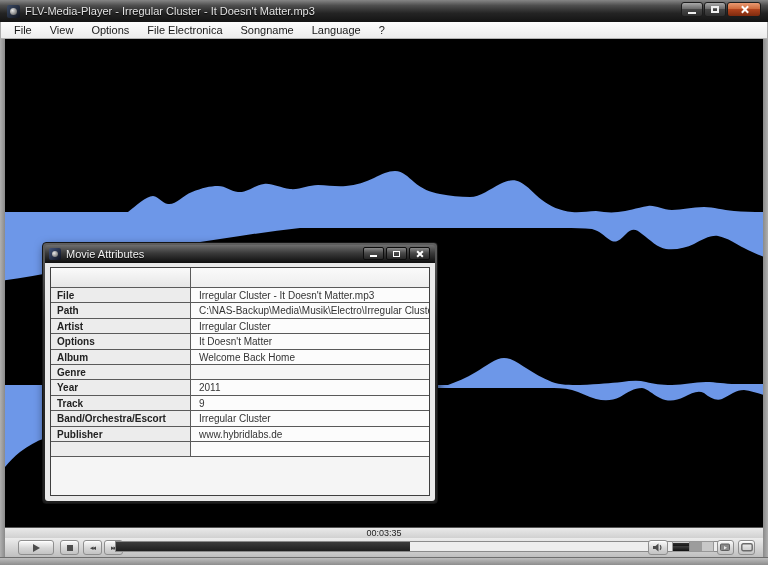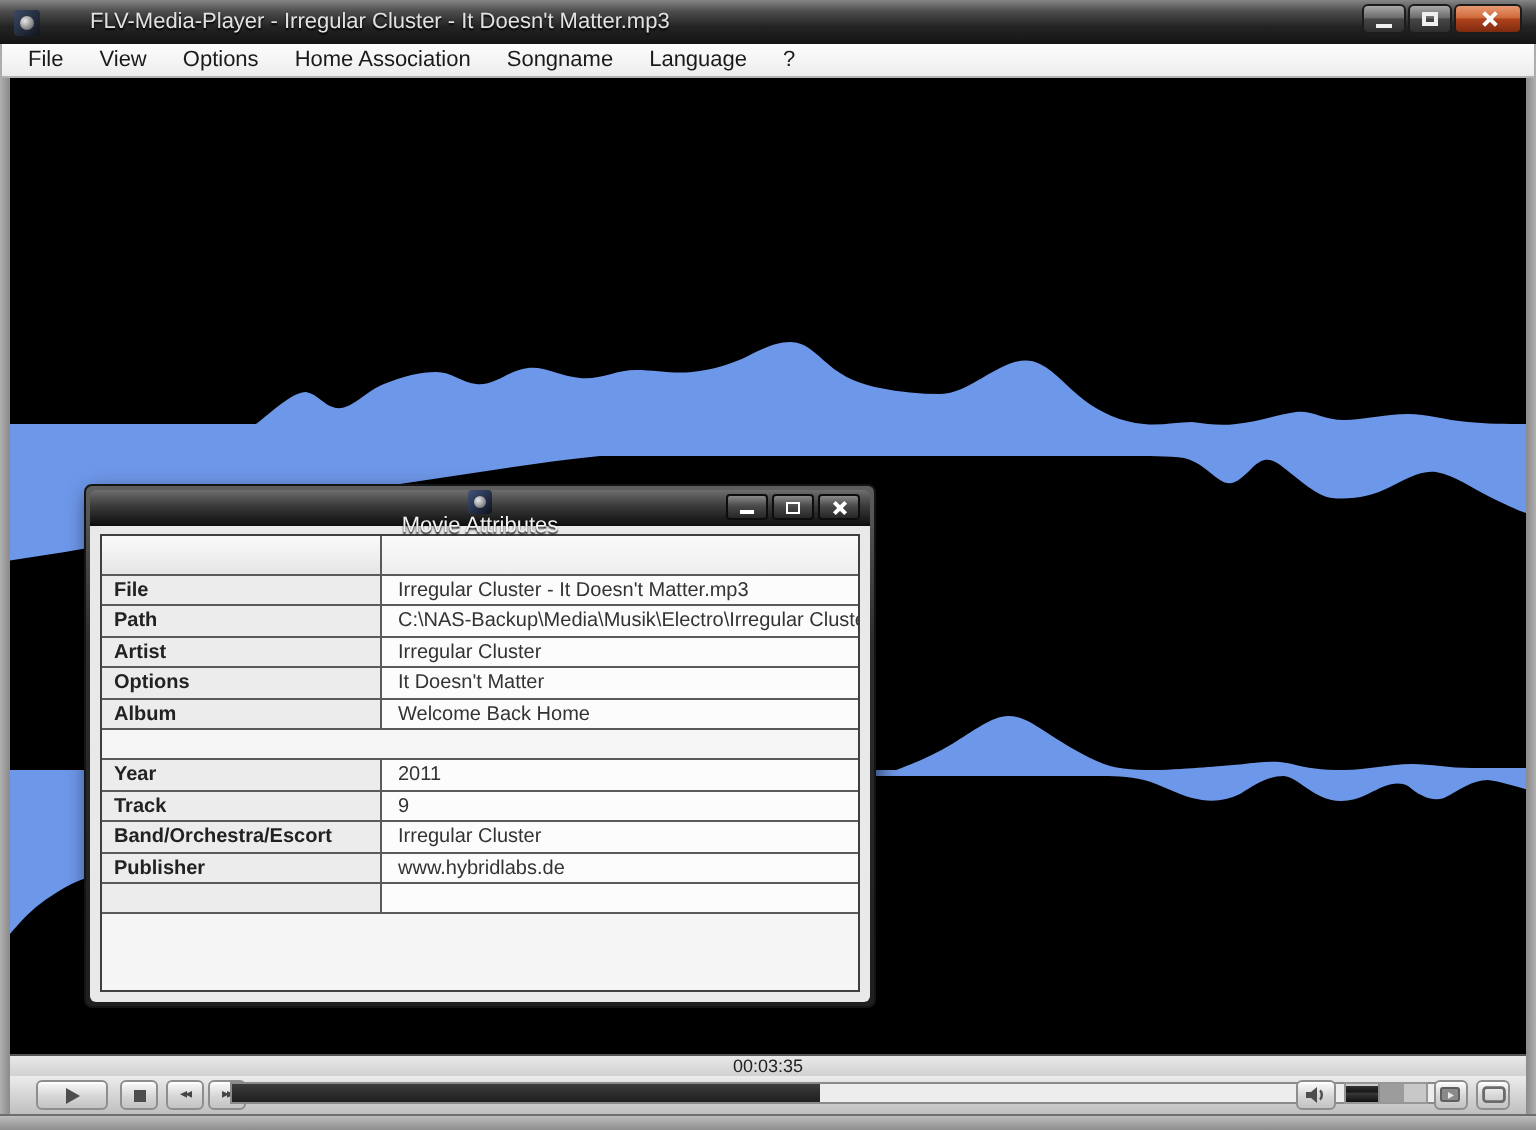--- a/index.html
+++ b/index.html
@@ -16,21 +16,21 @@
     display:flex; align-items:center; z-index:10;
   }
   .app-icon {
     width:13px; height:13px; margin:0 5px 0 7px; border-radius:2px;
     background:linear-gradient(135deg,#3a4a66,#10131c); position:relative; flex:0 0 auto;
   }
   .app-icon::after {
     content:""; position:absolute; left:3px; top:3px; width:7px; height:7px;
     border-radius:50%; background:radial-gradient(circle at 35% 35%, #e8e8e8, #7a7a7a 70%, #4a4a4a);
   }
-  .title-text { color:#e2e2e2; font-size:11px; white-space:nowrap; text-shadow:0 1px 1px #000;margin-left:20px; }
+  .title-text { color:#e2e2e2; font-size:11px; white-space:nowrap; text-shadow:0 1px 1px #000; }
   .winbtns { position:absolute; right:7px; top:2px; display:flex; gap:1px; }
   .wbtn {
     width:22px; height:15px; border:1px solid #1c1c1c; border-radius:3px;
     background:linear-gradient(180deg,#a9a9a9,#6b6b6b 45%,#464646 50%,#2e2e2e);
     display:flex; align-items:center; justify-content:center; position:relative;
   }
   .wbtn.close-b {
     width:34px;
     background:linear-gradient(180deg,#e99a72,#cf6a3c 45%,#b0431d 50%,#7e2a0e);
   }
@@ -58,21 +58,21 @@
   .bottom-frame { position:absolute; left:0; right:0; top:557px; height:8px; z-index:6;
     background:linear-gradient(180deg,#bdbdbd,#8d8d8d); border-top:1px solid #6e6e6e; }
   
   .dialog {
     position:absolute; left:42px; top:242px; width:396px; height:262px; z-index:5;
     border:1px solid #141414; border-radius:4px; padding:2px;
     background:linear-gradient(180deg,#5e5e5e,#2c2c2c 30%,#1f1f1f);
     box-shadow:2px 4px 10px rgba(0,0,0,.6);
   }
   .dlg-titlebar { height:18px; display:flex; align-items:center; position:relative;
-    background:linear-gradient(180deg,#6e6e6e,#3a3a3a 45%,#0d0d0d); border-radius:3px 3px 0 0;flex-direction:column; }
+    background:linear-gradient(180deg,#6e6e6e,#3a3a3a 45%,#0d0d0d); border-radius:3px 3px 0 0; }
   .dlg-icon { width:12px; height:12px; margin:0 5px 0 4px; border-radius:2px;
     background:linear-gradient(135deg,#41527a,#0e1220); position:relative; flex:0 0 auto; }
   .dlg-icon::after { content:""; position:absolute; left:3px; top:3px; width:6px; height:6px;
     border-radius:50%; background:radial-gradient(circle at 35% 35%, #e8e8e8, #808080 70%, #505050); }
   .dlg-title { color:#f2f2f2; font-size:11px; text-shadow:0 1px 1px #000; }
   .dlg-btns { position:absolute; right:5px; top:2px; display:flex; gap:2px; }
   .dbtn { width:21px; height:13px; border:1px solid #0d0d0d; border-radius:2px;
     background:linear-gradient(180deg,#8a8a8a,#4a4a4a 45%,#262626);
     display:flex; align-items:center; justify-content:center; }
   .dg-min { width:7px; height:2px; background:#fff; margin-top:5px; }
@@ -144,21 +144,21 @@
   </div>
 
   <div class="menubar">
 
       <span class="menu-item">File</span>
 
       <span class="menu-item">View</span>
 
       <span class="menu-item">Options</span>
 
-      <span class="menu-item">Home Association</span>
+      <span class="menu-item">File Electronica</span>
 
       <span class="menu-item">Songname</span>
 
       <span class="menu-item">Language</span>
 
       <span class="menu-item">?</span>
     </div>
 
   <div class="client">
     <svg width="768" height="565" viewBox="0 0 768 565">
@@ -235,20 +235,21 @@
               <div class="cell-label">Options</div>
               <div class="cell-value">It Doesn't Matter</div>
             </div>
           
             <div class="attr-row">
               <div class="cell-label">Album</div>
               <div class="cell-value">Welcome Back Home</div>
             </div>
           
             <div class="attr-row">
+              <div class="cell-label">Genre</div>
             </div>
           
             <div class="attr-row">
               <div class="cell-label">Year</div>
               <div class="cell-value">2011</div>
             </div>
           
             <div class="attr-row">
               <div class="cell-label">Track</div>
               <div class="cell-value">9</div>

